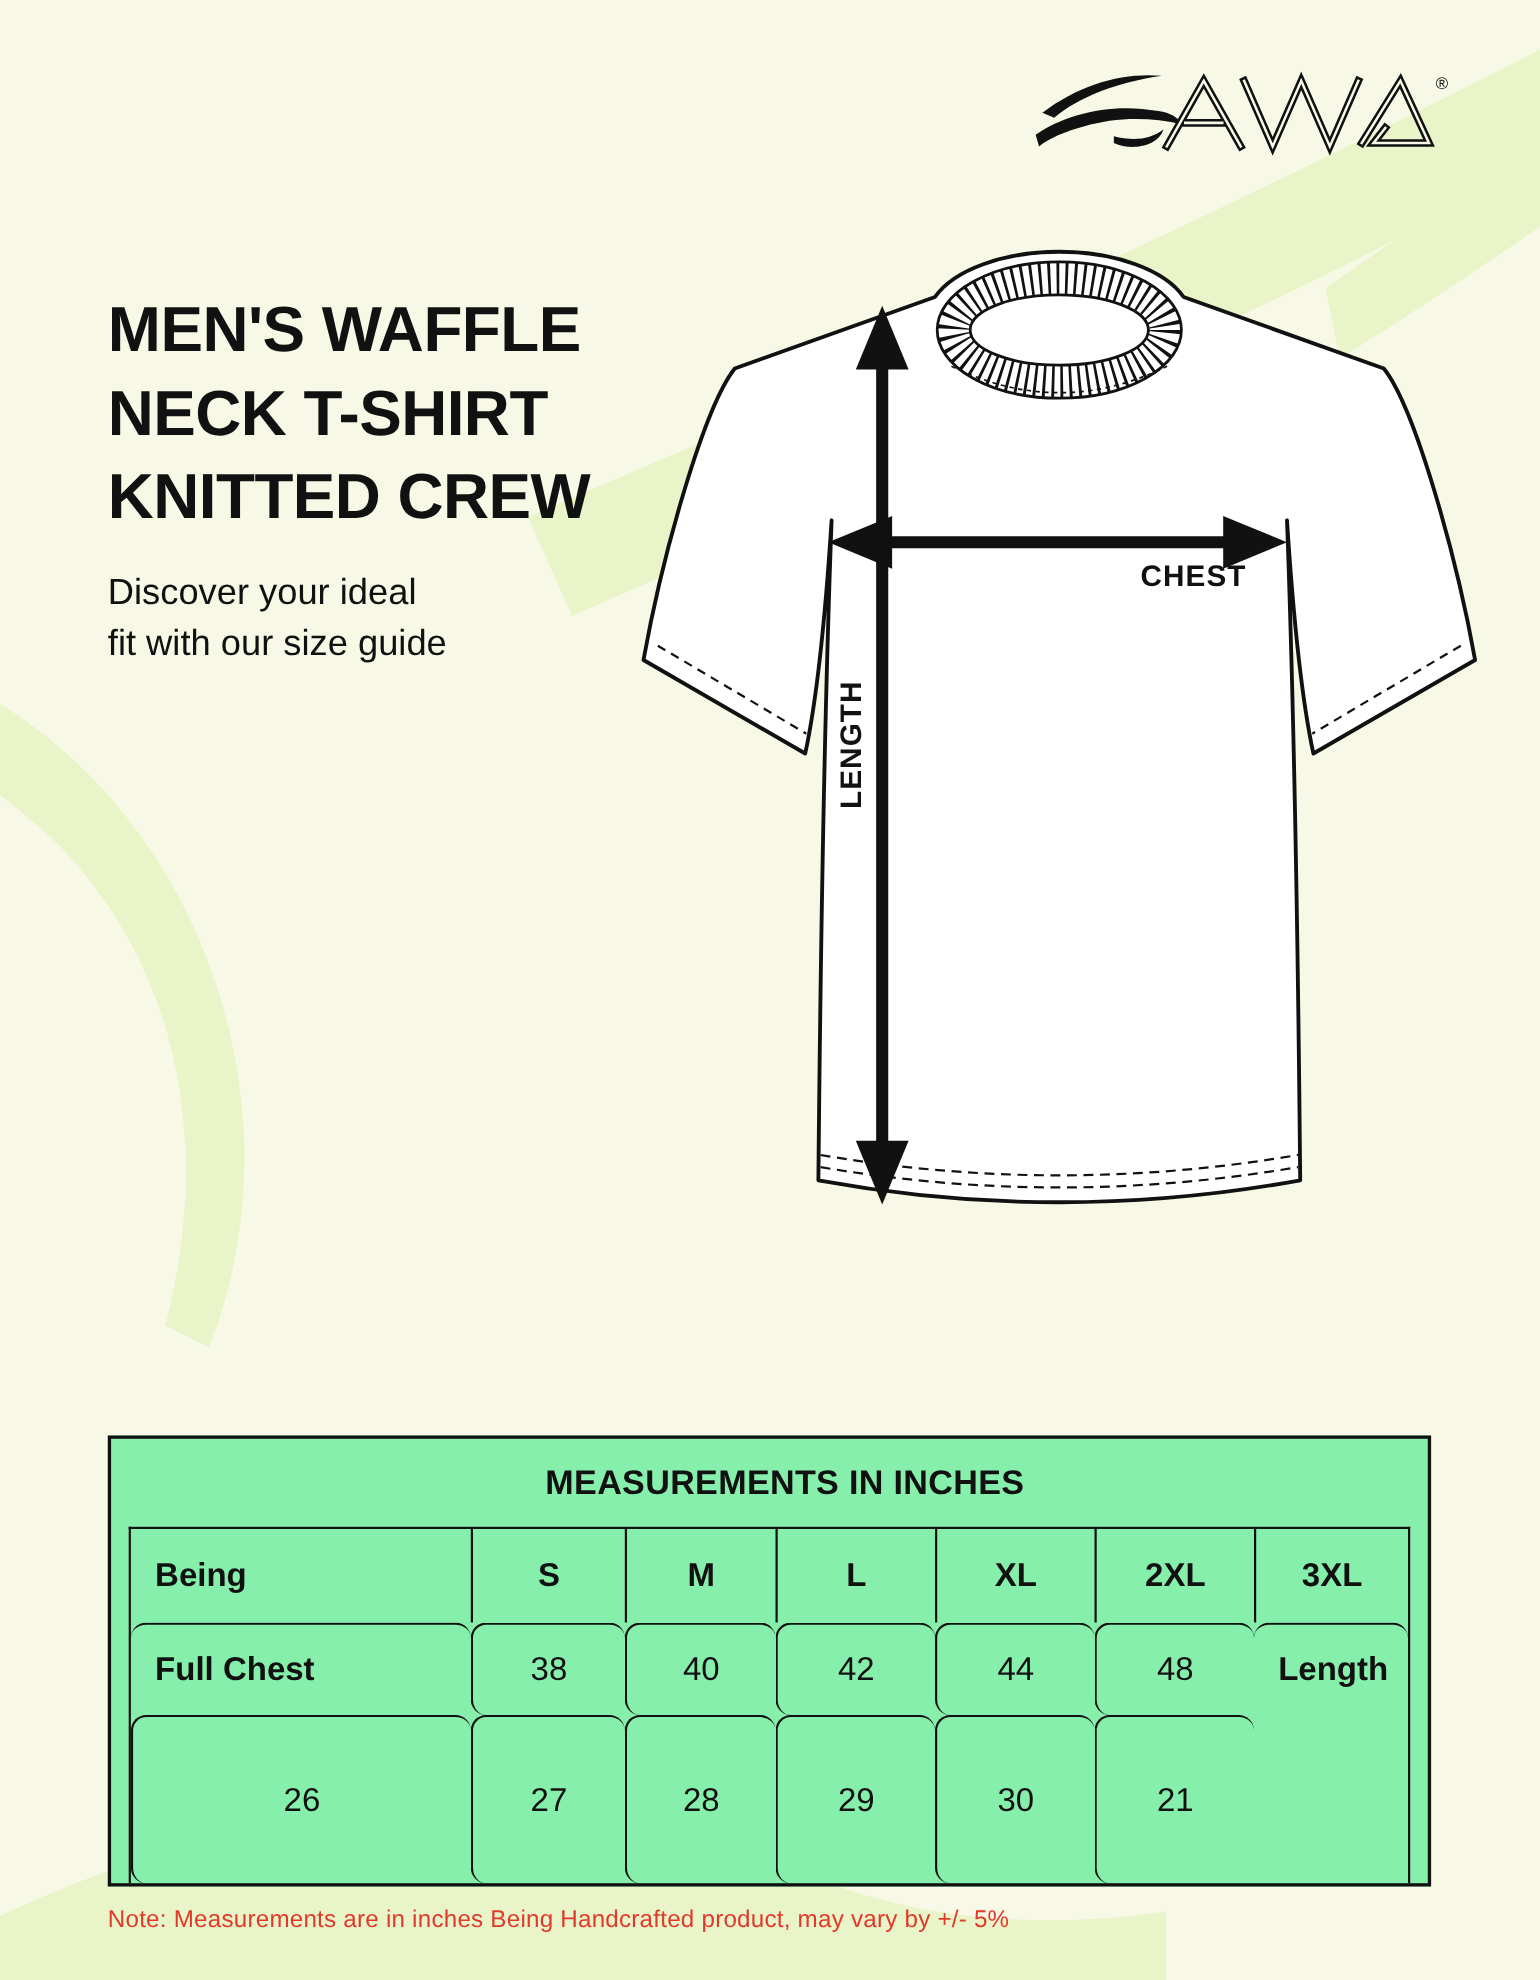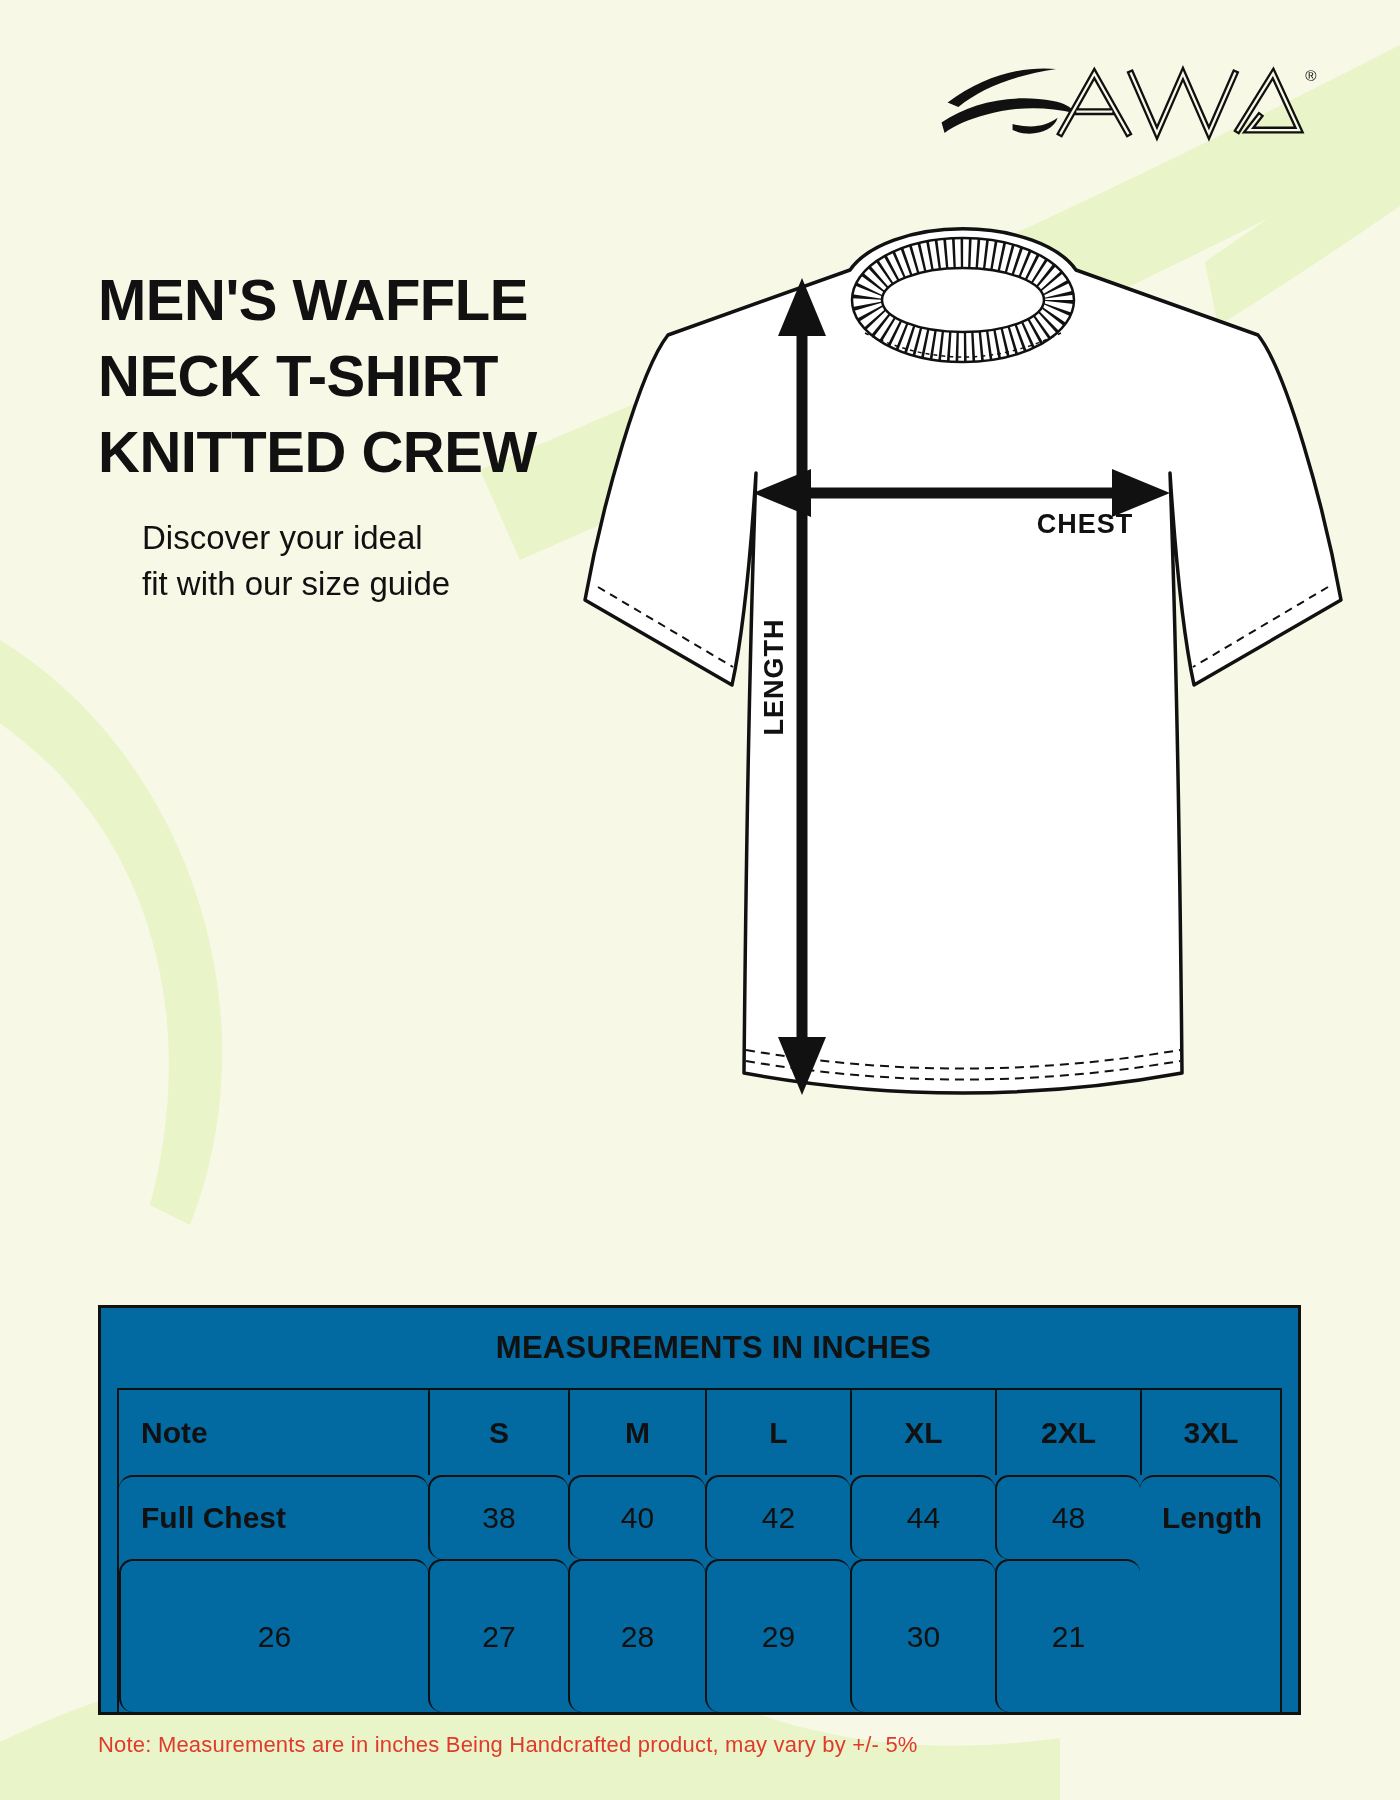--- a/index.html
+++ b/index.html
@@ -7,29 +7,29 @@
     position:relative; width:1400px; height:1800px; overflow:hidden;
     background:#f7f8e6; color:#111;
     font-family:"Liberation Sans", sans-serif;
   }
   .bg-svg{position:absolute; left:0; top:0; width:1400px; height:1800px;}
   
   .logo{position:absolute; left:940px; top:52px; width:382px; height:98px;}
   
   .headline{position:absolute; left:98px; top:262px; font-weight:800; font-size:58px; line-height:76px; letter-spacing:-0.5px;}
   .headline span{display:block; white-space:nowrap;}
-  .subtitle{position:absolute; left:98px; top:515px; font-size:33px; line-height:46px; font-weight:400;margin-left:44px;}
+  .subtitle{position:absolute; left:98px; top:515px; font-size:33px; line-height:46px; font-weight:400;}
   .subtitle span{display:block; white-space:nowrap;}
   
   .shirt{position:absolute; left:540px; top:205px; width:846px; height:1010px;}
   .dim-label{font-weight:bold; font-size:27px; letter-spacing:1px; fill:#111;}
   
   .size-table{
     position:absolute; left:98px; top:1305px; width:1203px; height:410px;
-    border:3px solid #111; box-sizing:border-box; background:#0369a1;padding-left:28px;
+    border:3px solid #111; box-sizing:border-box; background:#86efac;padding-left:28px;
   }
   .table-title{height:80px; display:flex; align-items:center; justify-content:center;
     font-weight:bold; font-size:31px; letter-spacing:0.3px;}
   .grid{
     position:absolute; left:16px; top:80px; bottom:0; width:1165px; box-sizing:border-box;
     display:grid;
     grid-template-columns:309px 140px 137px 145px 145px 145px auto;
     grid-template-rows:85px 84px auto;
     border:2px solid #111; border-bottom:none;
   }
@@ -111,21 +111,21 @@
     <polygon fill="#111" points="630,288 572,264 572,312"></polygon>
 
     <text class="dim-label" transform="translate(243,472) rotate(-90)" text-anchor="middle">LENGTH</text>
     <text class="dim-label" x="545" y="328" text-anchor="middle">CHEST</text>
   </svg>
 
   <div class="size-table">
     <div class="table-title">MEASUREMENTS IN INCHES</div>
     <div class="grid">
 
-      <div class="cell rowlab">Note</div>
+      <div class="cell rowlab">Being</div>
       <div class="cell colhead vline">S</div>
       <div class="cell colhead vline">M</div>
       <div class="cell colhead vline">L</div>
       <div class="cell colhead vline">XL</div>
       <div class="cell colhead vline">2XL</div>
       <div class="cell colhead vline">3XL</div>
 
       <div class="cell rowlab hline">Full Chest</div>
       <div class="cell vline hline">38</div>
       <div class="cell vline hline">40</div>

